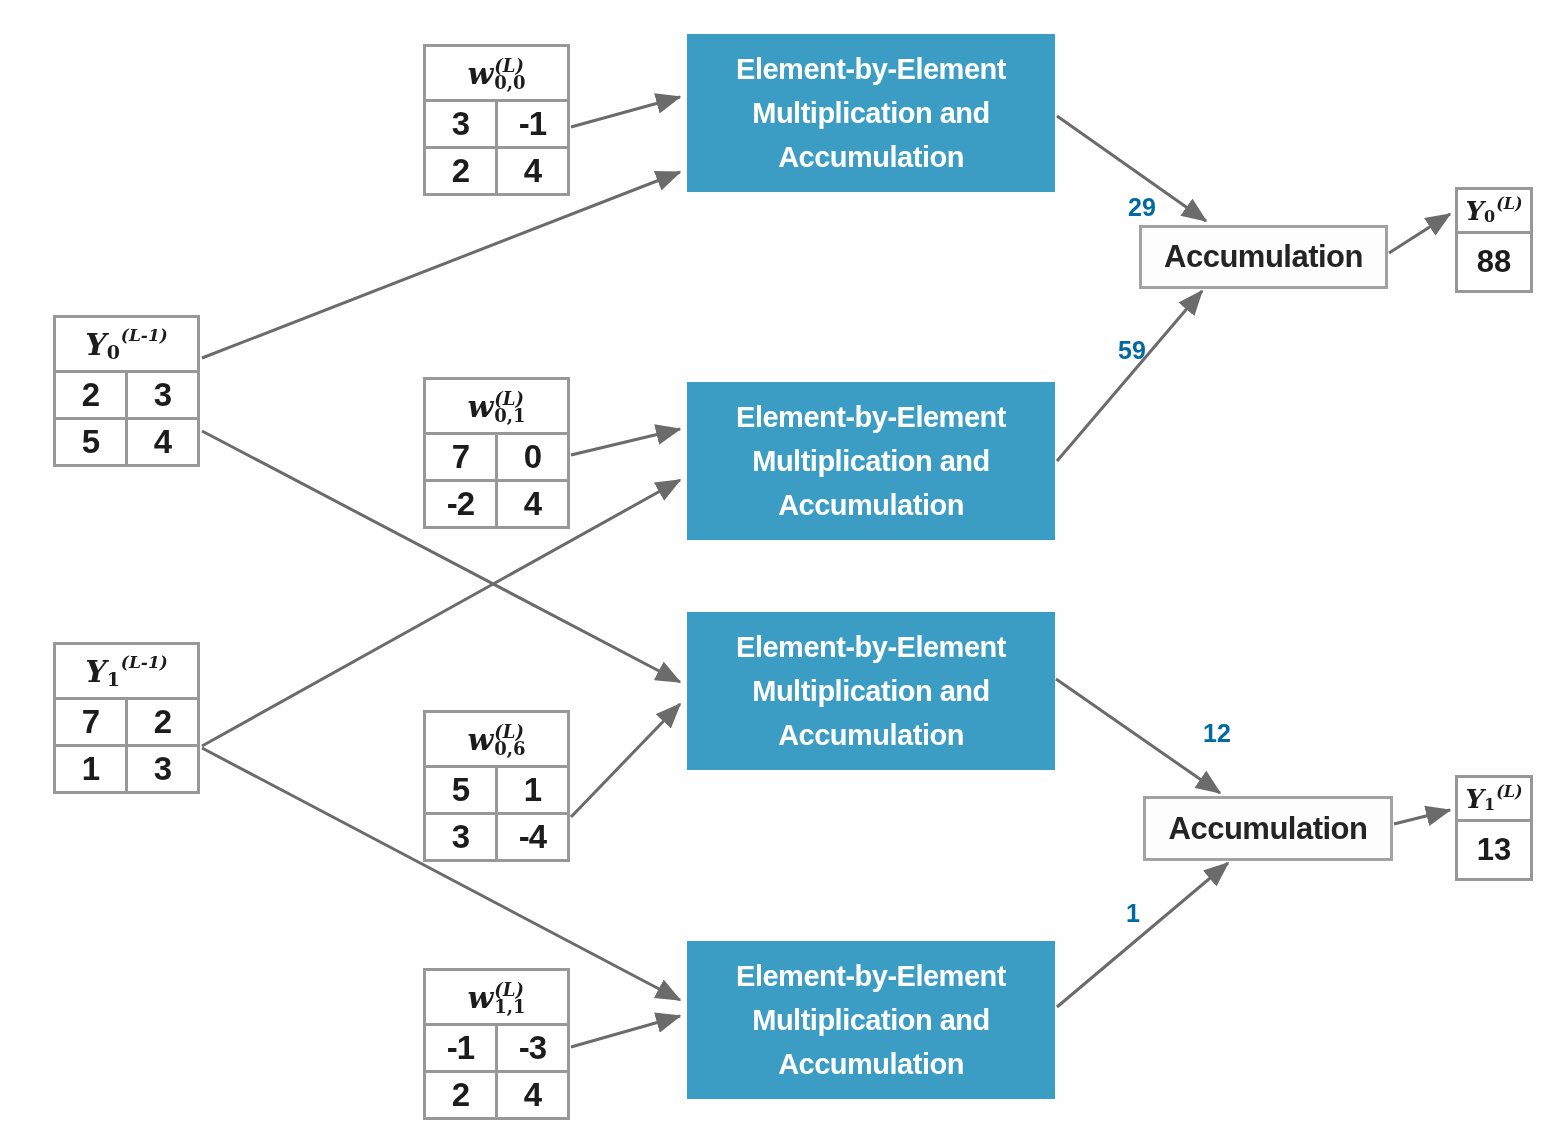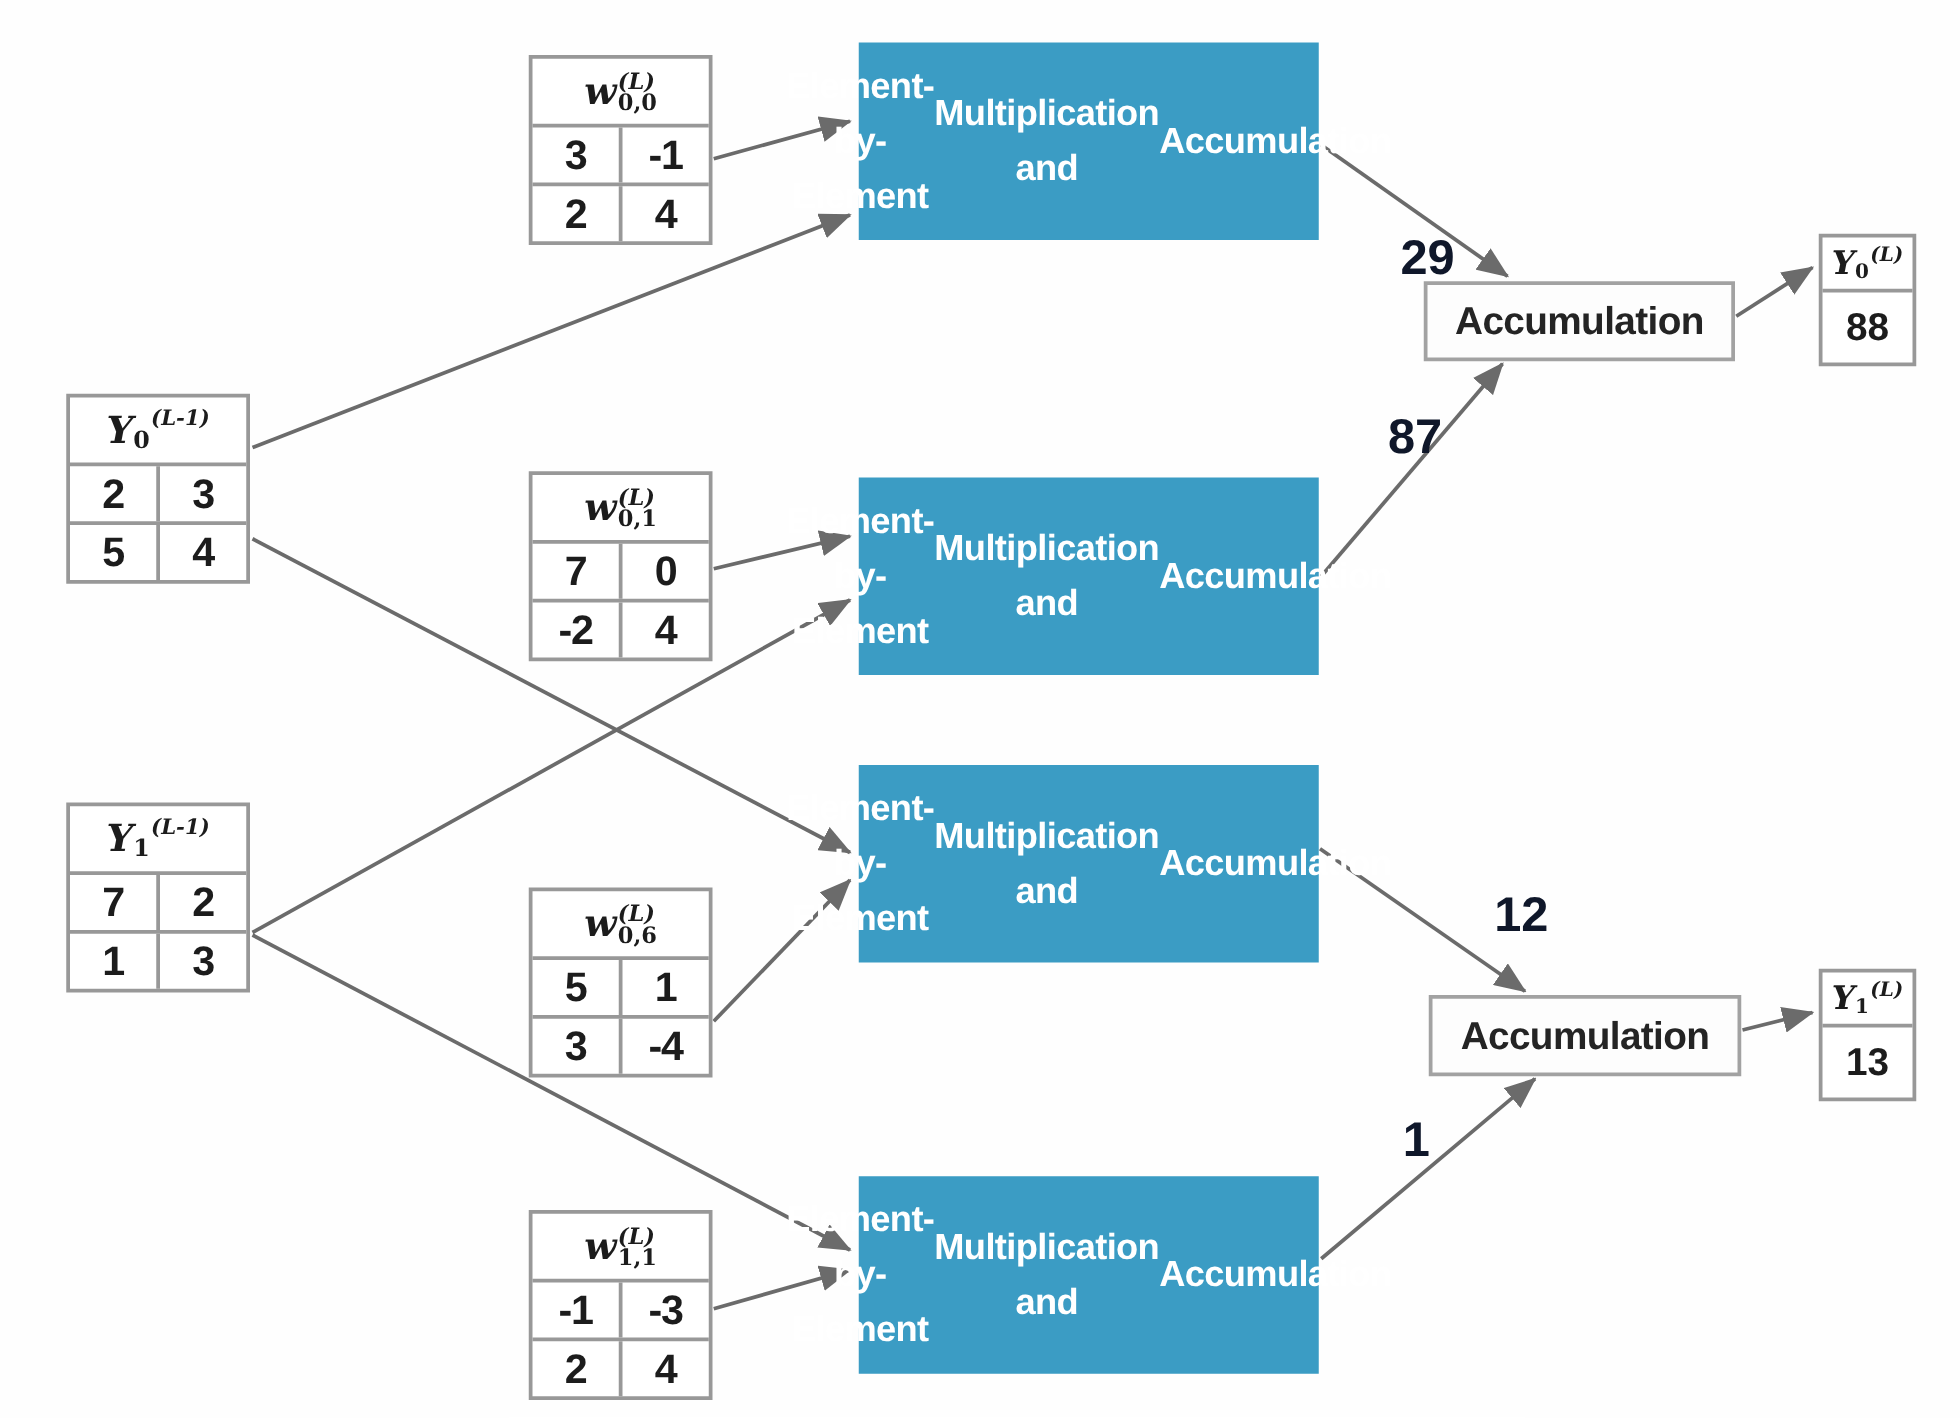--- a/index.html
+++ b/index.html
@@ -30,21 +30,21 @@
   .m-row + .m-row{border-top:3px solid #989898;}
   .m-cell{
     flex:1;display:flex;align-items:center;justify-content:center;
     font-size:33px;font-weight:700;letter-spacing:-1px;
   }
   .m-cell + .m-cell{border-left:3px solid #989898;}
 
   
   .mul-block{
     position:absolute;left:687px;width:368px;height:158px;
-    display:flex;flex-direction:row;align-items:center;justify-content:center;
+    display:flex;flex-direction:column;align-items:center;justify-content:center;
     color:#ffffff;font-weight:700;font-size:29px;line-height:44px;
     text-align:center;letter-spacing:-0.5px;
   }
 
   
   .acc-box{
     position:absolute;background:#fdfdfd;border:3px solid #a2a2a2;box-sizing:border-box;
     display:flex;align-items:center;justify-content:center;
     font-size:31px;font-weight:600;letter-spacing:-0.5px;color:#242424;
   }
@@ -63,21 +63,21 @@
   .out-header .m-sub{font-size:16px;top:6px;}
   .out-header .m-sup{font-size:16px;top:-7px;}
   .out-value{
     height:56px;display:flex;align-items:center;justify-content:center;
     font-size:31px;font-weight:700;
   }
 
   
   .edge-label{
     position:absolute;transform:translate(-50%,-50%);
-    font-size:39px;font-weight:700;color:#0f172a;
+    font-size:25px;font-weight:700;color:#0369a1;
   }
 </style>
 </head>
 <body>
 
 <div class="canvas">
 
   <svg class="edges" width="1568" height="1134" viewBox="0 0 1568 1134">
     <defs>
       <marker id="ah" markerWidth="8.5" markerHeight="7" refX="8" refY="3.5" orient="auto">
@@ -221,21 +221,21 @@
     <div>Multiplication and</div>
     <div>Accumulation</div>
   </div>
   <div class="mul-block" style="top:941px;background:#3b9cc4;">
     <div>Element-by-Element</div>
     <div>Multiplication and</div>
     <div>Accumulation</div>
   </div>
 
   <div class="edge-label" style="left:1142px;top:207px;">29</div>
-  <div class="edge-label" style="left:1132px;top:350px;">87</div>
+  <div class="edge-label" style="left:1132px;top:350px;">59</div>
   <div class="edge-label" style="left:1217px;top:733px;text-align:center;">12</div>
   <div class="edge-label" style="left:1133px;top:913px;">1</div>
 
   <div class="acc-box" style="left:1139px;top:225px;width:249px;height:64px;">
     <span>Accumulation</span>
   </div>
   <div class="acc-box" style="left:1143px;top:796px;width:250px;height:65px;">
     <span>Accumulation</span>
   </div>
 

